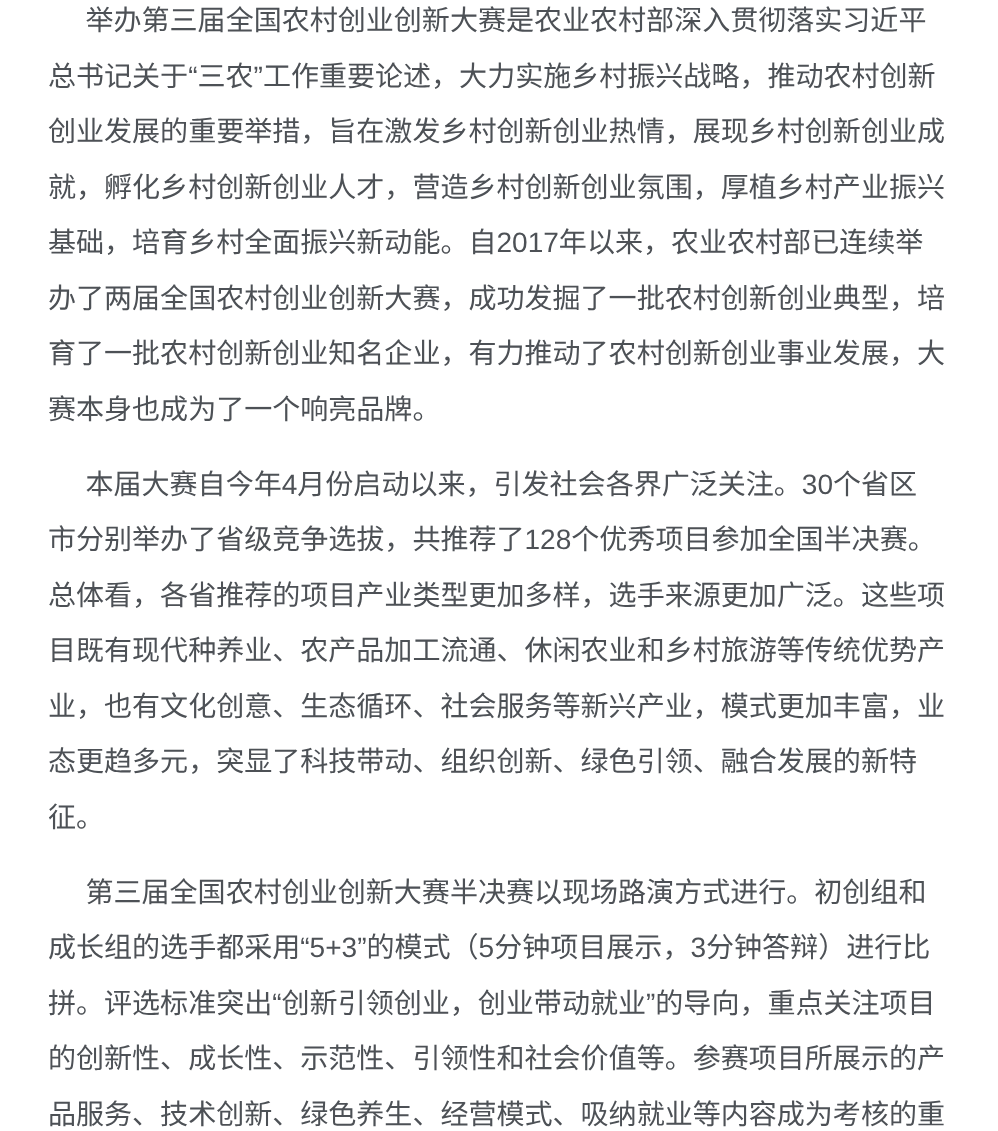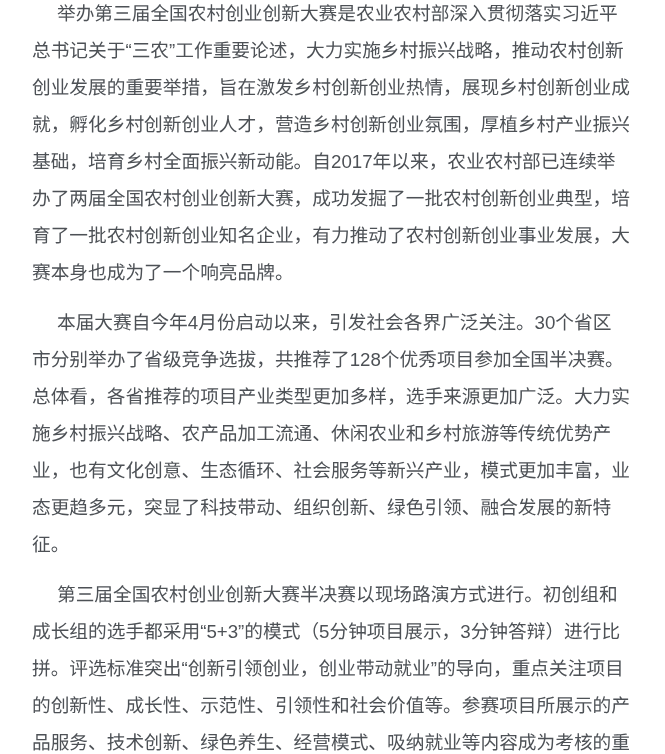--- a/index.html
+++ b/index.html
@@ -31,15 +31,15 @@
   }
   .para:last-child {
     margin-bottom: 0;
   }
 </style>
 </head>
 <body>
 
 <main class="article">
   <p class="para">举办第三届全国农村创业创新大赛是农业农村部深入贯彻落实习近平总书记关于“三农”工作重要论述，大力实施乡村振兴战略，推动农村创新创业发展的重要举措，旨在激发乡村创新创业热情，展现乡村创新创业成就，孵化乡村创新创业人才，营造乡村创新创业氛围，厚植乡村产业振兴基础，培育乡村全面振兴新动能。自2017年以来，农业农村部已连续举办了两届全国农村创业创新大赛，成功发掘了一批农村创新创业典型，培育了一批农村创新创业知名企业，有力推动了农村创新创业事业发展，大赛本身也成为了一个响亮品牌。</p>
-  <p class="para">本届大赛自今年4月份启动以来，引发社会各界广泛关注。30个省区市分别举办了省级竞争选拔，共推荐了128个优秀项目参加全国半决赛。总体看，各省推荐的项目产业类型更加多样，选手来源更加广泛。大力实施乡村振兴战略、农产品加工流通、休闲农业和乡村旅游等传统优势产业，也有文化创意、生态循环、社会服务等新兴产业，模式更加丰富，业态更趋多元，突显了科技带动、组织创新、绿色引领、融合发展的新特征。</p>
+  <p class="para">本届大赛自今年4月份启动以来，引发社会各界广泛关注。30个省区市分别举办了省级竞争选拔，共推荐了128个优秀项目参加全国半决赛。总体看，各省推荐的项目产业类型更加多样，选手来源更加广泛。这些项目既有现代种养业、农产品加工流通、休闲农业和乡村旅游等传统优势产业，也有文化创意、生态循环、社会服务等新兴产业，模式更加丰富，业态更趋多元，突显了科技带动、组织创新、绿色引领、融合发展的新特征。</p>
   <p class="para">第三届全国农村创业创新大赛半决赛以现场路演方式进行。初创组和成长组的选手都采用“5+3”的模式（5分钟项目展示，3分钟答辩）进行比拼。评选标准突出“创新引领创业，创业带动就业”的导向，重点关注项目的创新性、成长性、示范性、引领性和社会价值等。参赛项目所展示的产品服务、技术创新、绿色养生、经营模式、吸纳就业等内容成为考核的重点。</p>
 </main>
 
 </body></html>

